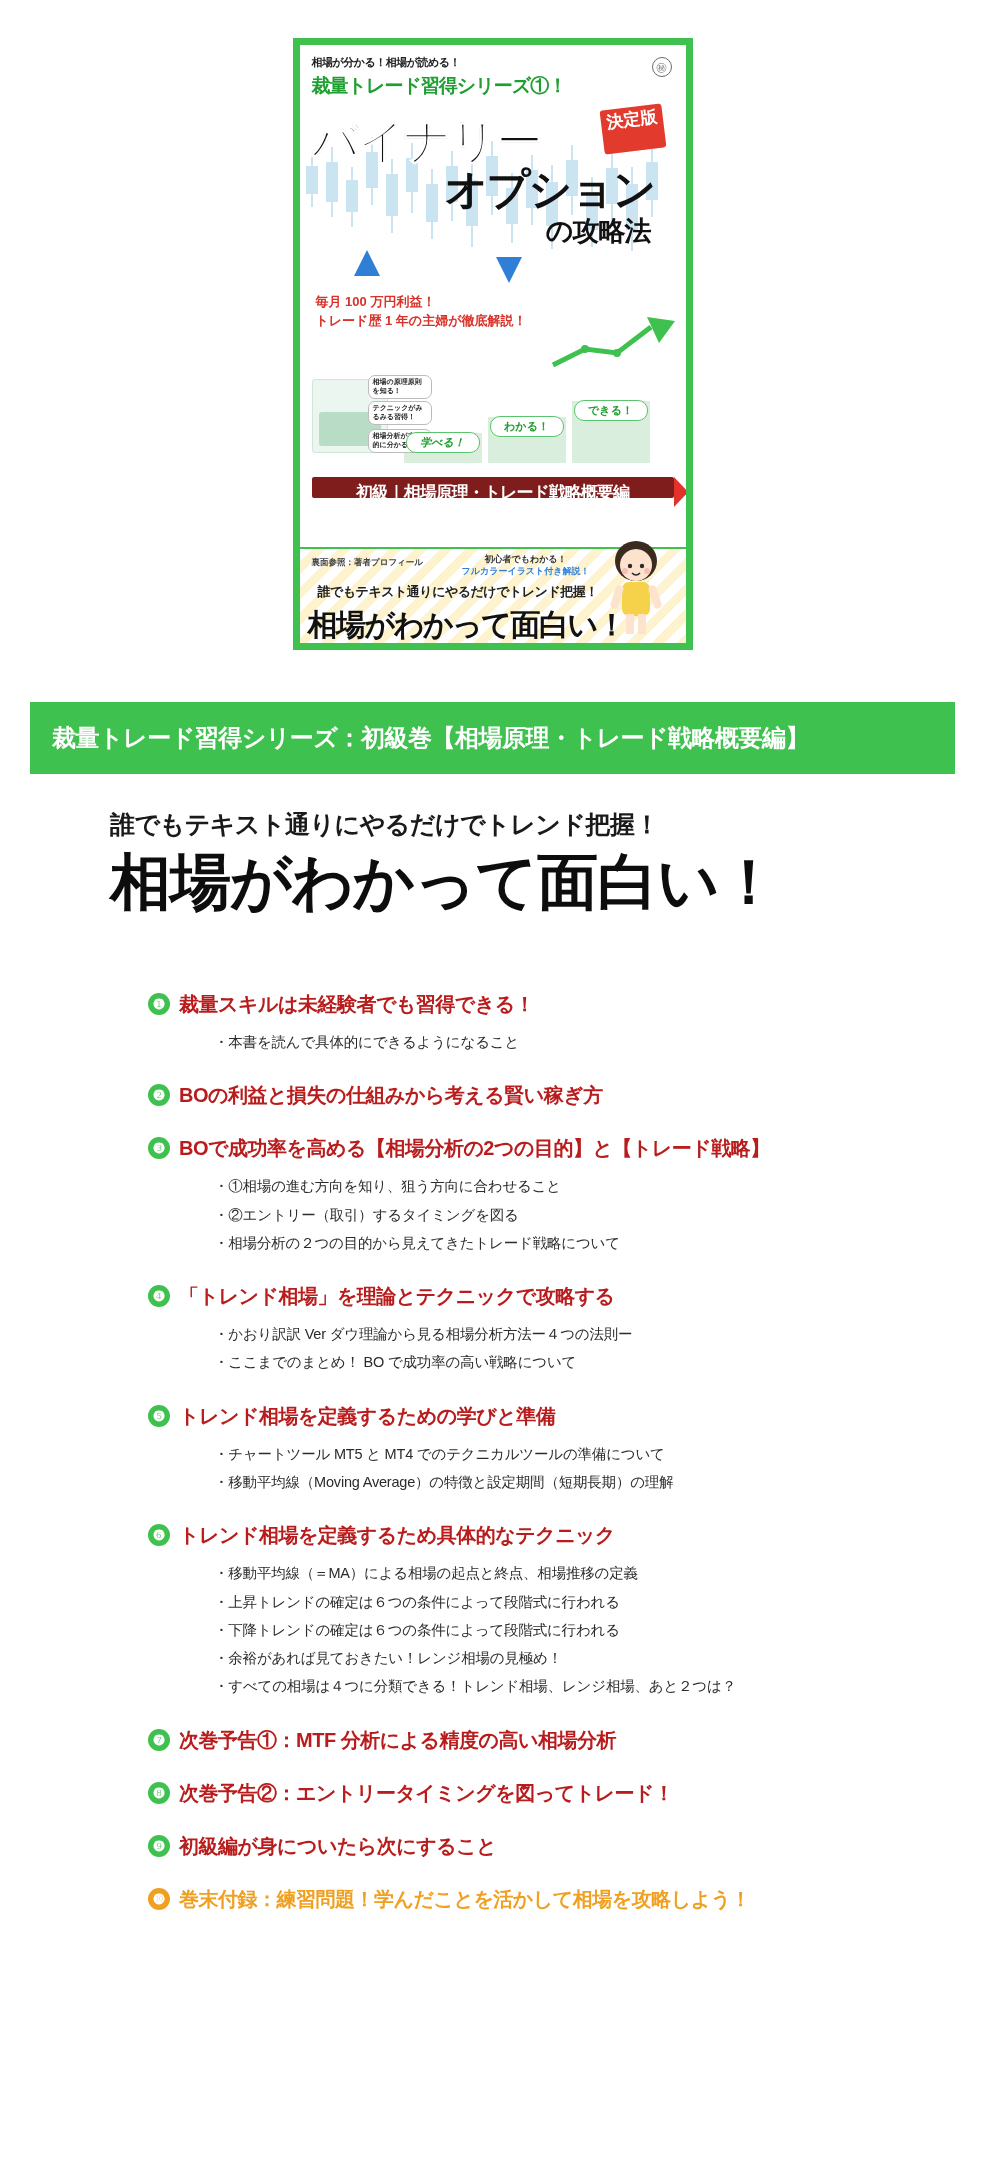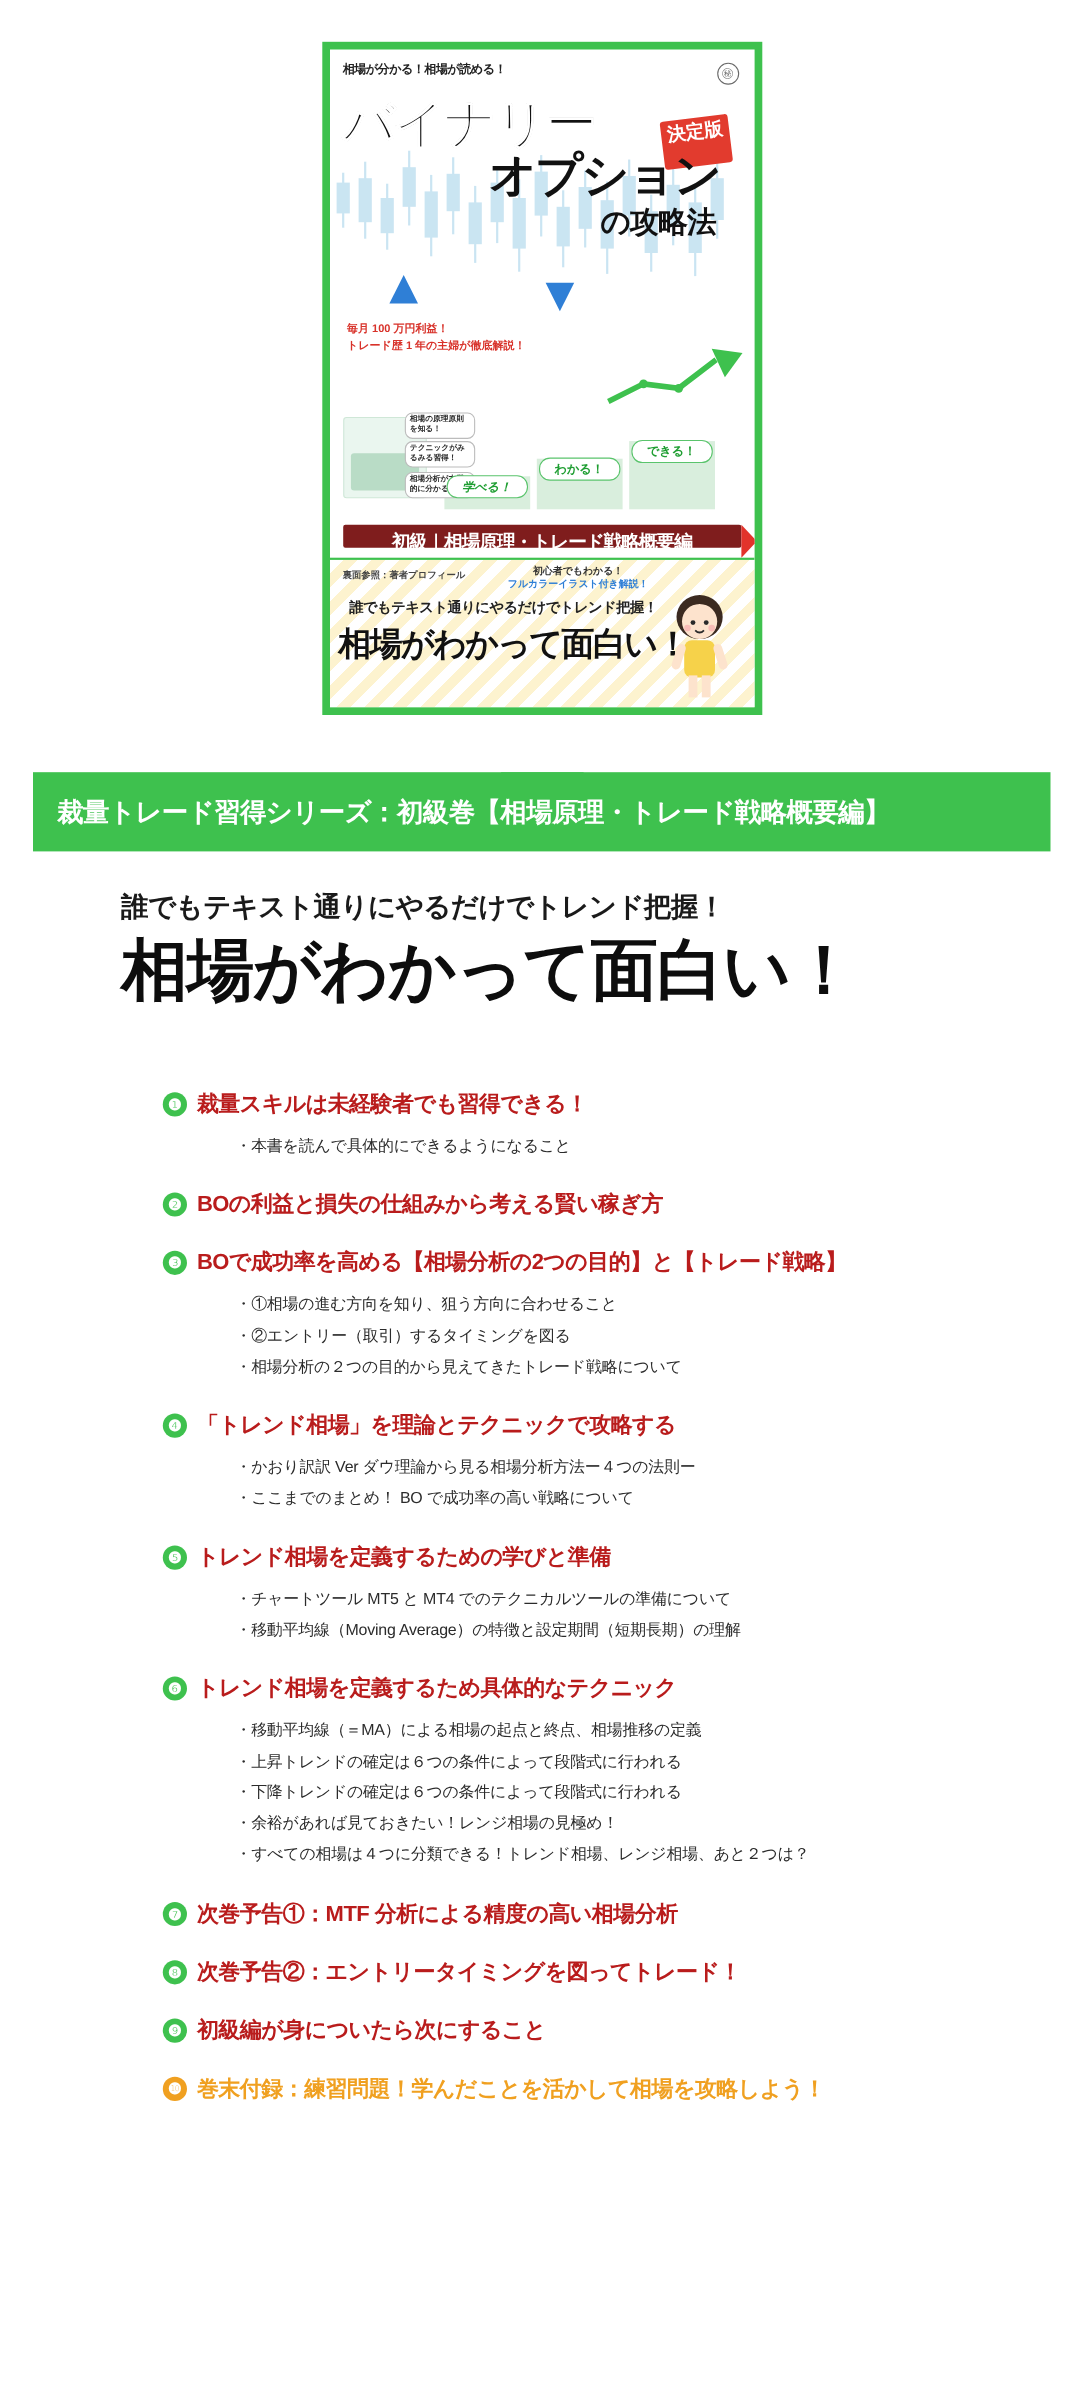--- a/index.html
+++ b/index.html
@@ -132,21 +132,21 @@
     top: 212px;
     width: 0; height: 0;
     border-left: 13px solid transparent;
     border-right: 13px solid transparent;
     border-top: 26px solid #2f7fd6;
   }
   .cv-sub1 {
     position: absolute;
     left: 16px;
     top: 248px;
-    font-size: 10px;
+    font-size: 13px;
     font-weight: bold;
     color: #d8322a;
     line-height: 1.45;
   }
   .cv-count {
     position: absolute;
     left: 14px;
     top: 283px;
     font-size: 36px;
     font-weight: bold;
@@ -238,21 +238,21 @@
     right: -14px;
     top: 0;
     border-top: 15.5px solid transparent;
     border-bottom: 15.5px solid transparent;
     border-left: 14px solid #e2332b;
   }
   .cv-bottom {
     position: absolute;
     left: 0; right: 0;
     bottom: 0;
-    height: 136px;
+    height: 96px;
     background: repeating-linear-gradient(135deg,#fff 0 9px,#fdf3cf 9px 18px);
     border-top: 2px solid #3ec14e;
   }
   .cv-b-note {
     position: absolute;
     left: 12px;
     top: 8px;
     font-size: 8.5px;
     font-weight: bold;
     color: #444;
@@ -390,20 +390,21 @@
   }
 </style>
 </head>
 <body>
 
 <div class="cover-wrap">
   <div class="cover">
     <div class="cover-inner">
 
       <div class="cv-top-line">相場が分かる！相場が読める！</div>
+      <div class="cv-series">裁量トレード習得シリーズ①！</div>
       <div class="cv-logo">㊙</div>
 
       <svg class="cv-chartbg" viewBox="0 0 380 190" preserveAspectRatio="none">
         <g stroke="#9fcfe8" stroke-width="2" fill="#9fcfe8">
           <line x1="12" y1="60" x2="12" y2="110"></line>
             <rect x="7" y="70" width="10" height="26"></rect>
           <line x1="32" y1="50" x2="32" y2="120"></line>
             <rect x="27" y="66" width="10" height="38"></rect>
           <line x1="52" y1="70" x2="52" y2="130"></line>
             <rect x="47" y="84" width="10" height="30"></rect>

